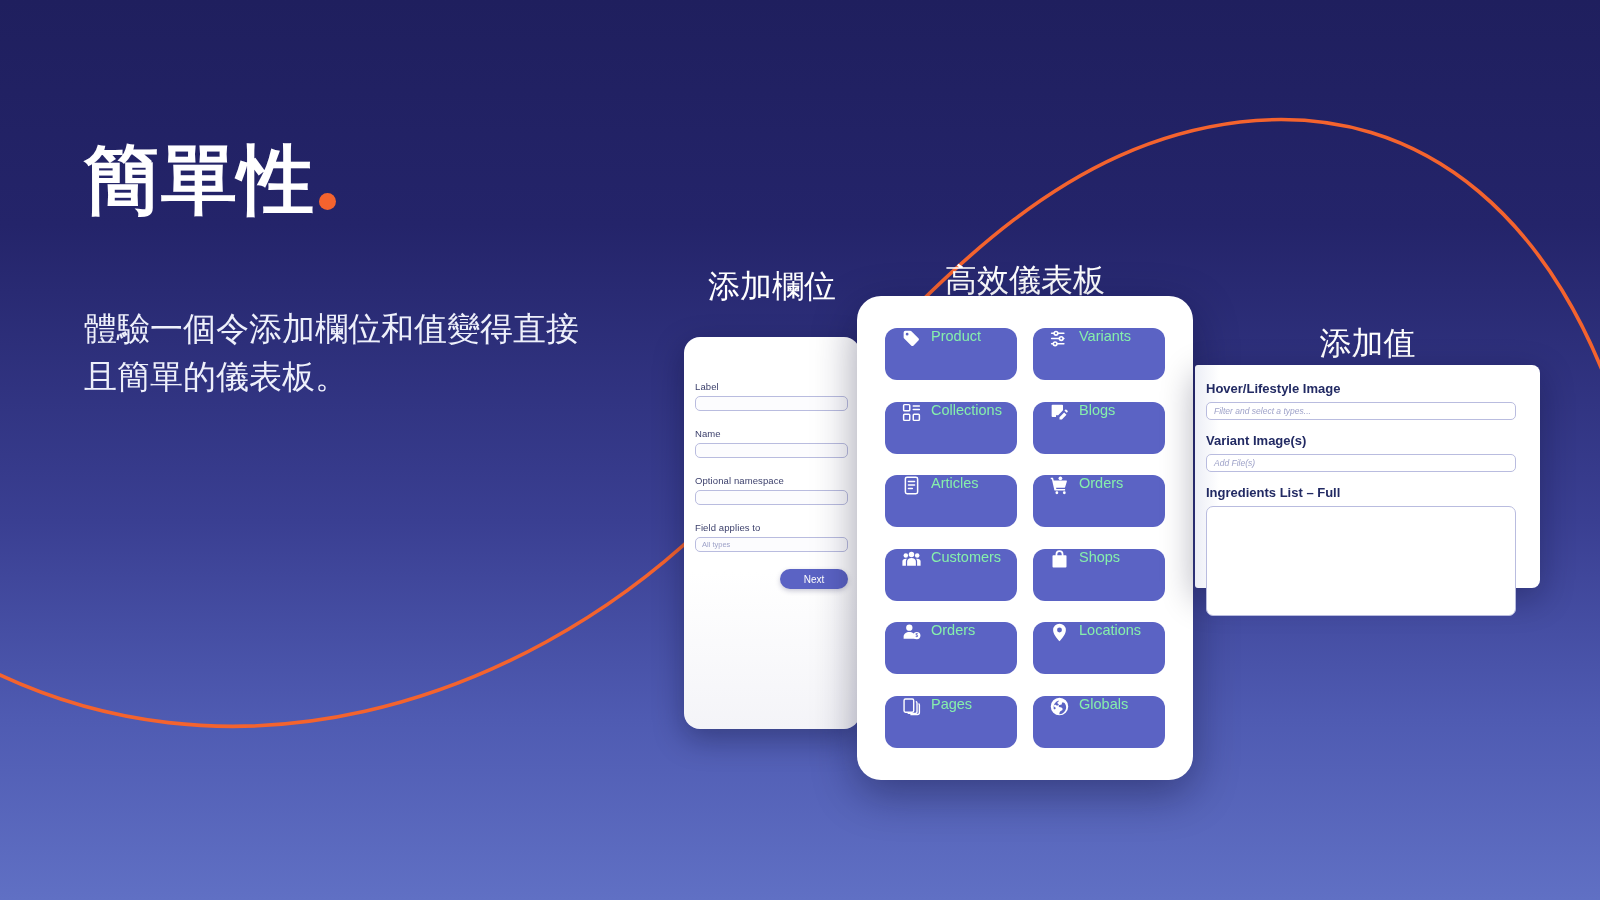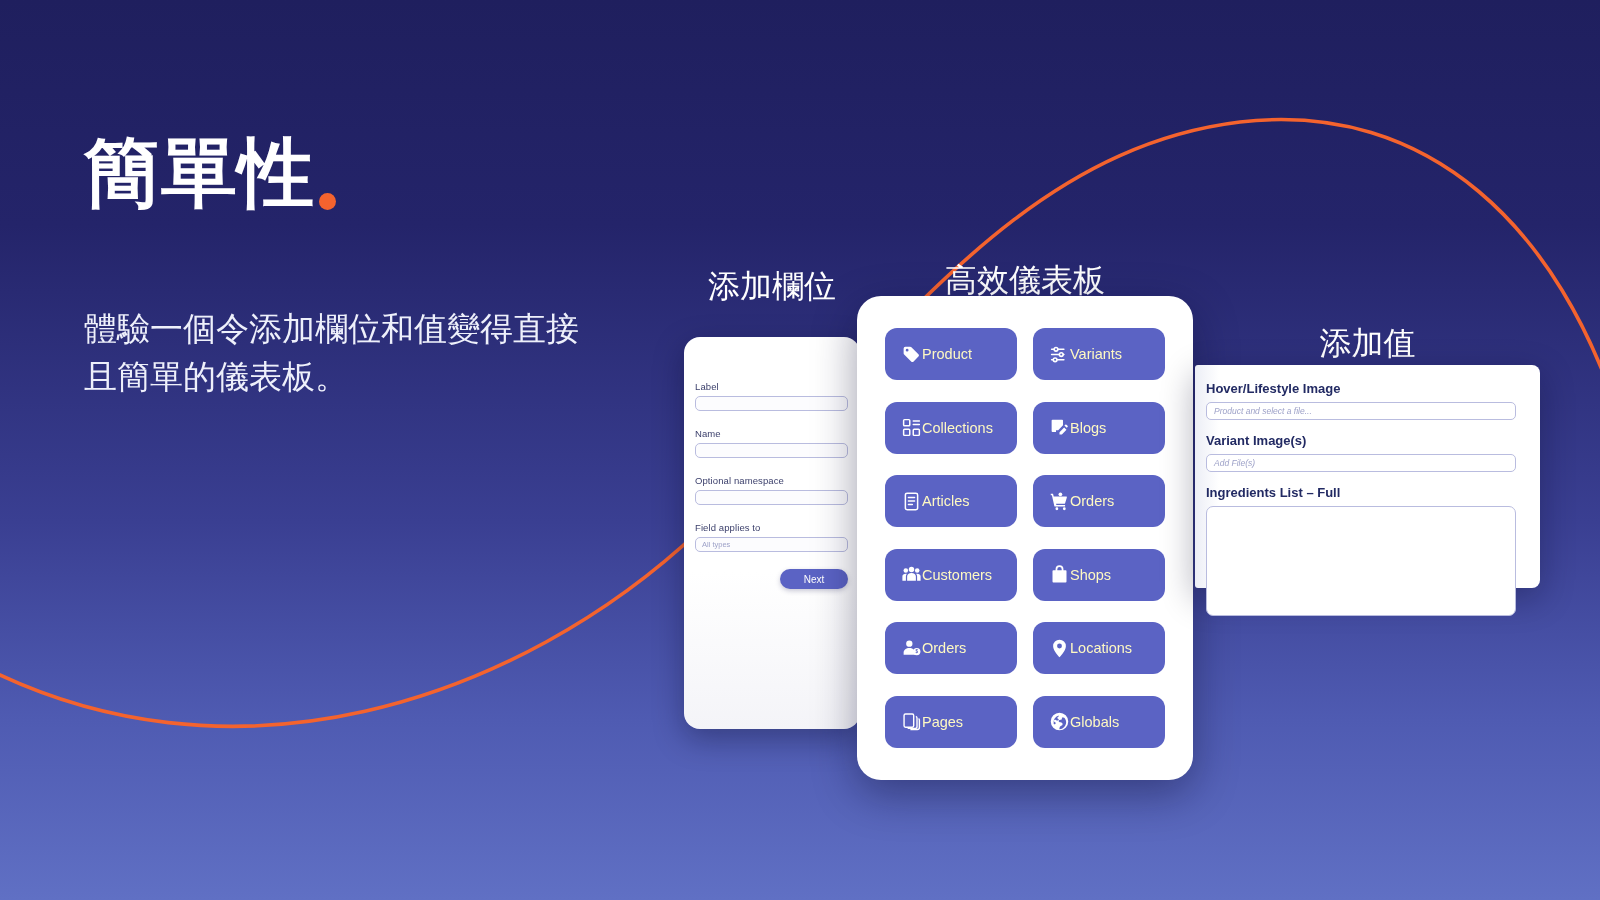--- a/index.html
+++ b/index.html
@@ -10,21 +10,21 @@
     position:relative;
   }
 
   
   .curve-layer { position:absolute; inset:0; pointer-events:none; }
 
   
   .copy { position:absolute; left:84px; top:140px; width:620px; }
   .headline {
     font-size:76px; font-weight:700; color:#ffffff; line-height:1.05;
-    letter-spacing:1px; display:flex; align-items:flex-end;font-family:Liberation Mono, monospace;
+    letter-spacing:1px; display:flex; align-items:flex-end;
   }
   .headline .dot {
     width:17px; height:17px; border-radius:50%; background:#f4632e;
     display:inline-block; margin:0 0 10px 4px; flex:0 0 auto;
   }
   .subcopy {
     margin-top:85px; font-size:33px; line-height:1.45; color:#eef0fb;
     font-weight:400; max-width:520px;
   }
 
@@ -63,22 +63,22 @@
   .dash-card {
     position:absolute; left:857px; top:296px; width:336px; height:484px;
     background:#ffffff; border-radius:24px;
     box-shadow:0 14px 44px rgba(10,10,45,.4);
     padding:32px 28px; display:flex; flex-direction:column;
     justify-content:space-between;
   }
   .dash-row { display:flex; gap:16px; }
   .tile {
     flex:1; height:52px; background:#5b63c4; border-radius:12px;
-    display:flex; align-items:center; padding-left:16px;
-    color:#fef9c3; font-size:14.5px; font-weight:400;
+    display:flex; align-items:flex-start; gap:9px; padding-left:16px;
+    color:#86efac; font-size:14.5px; font-weight:400;
   }
   .tile .ic { width:21px; height:21px; flex:0 0 auto; display:flex;
               align-items:center; justify-content:center; }
   .tile .ic svg { width:21px; height:21px; display:block; }
 
   
   .val-card {
     position:absolute; left:1195px; top:365px; width:345px; height:223px;
     background:linear-gradient(90deg,#eceef6 0%,#ffffff 7%,#ffffff 100%);
     border-radius:3px 8px 8px 3px;
@@ -282,21 +282,21 @@
   </div>
 
 </div>
 
 <div class="card-title" style="left:1195px; top:322px; width:345px;">添加值</div>
 
 <div class="val-card">
   <div>
     <div class="v-label">Hover/Lifestyle Image</div>
     <div class="v-input">
-      <span class="ph">Product and select a file...</span>
+      <span class="ph">Filter and select a types...</span>
     </div>
   </div>
   <div>
     <div class="v-label">Variant Image(s)</div>
     <div class="v-input">
       <span class="ph">Add File(s)</span>
     </div>
   </div>
   <div>
     <div class="v-label">Ingredients List – Full</div>

